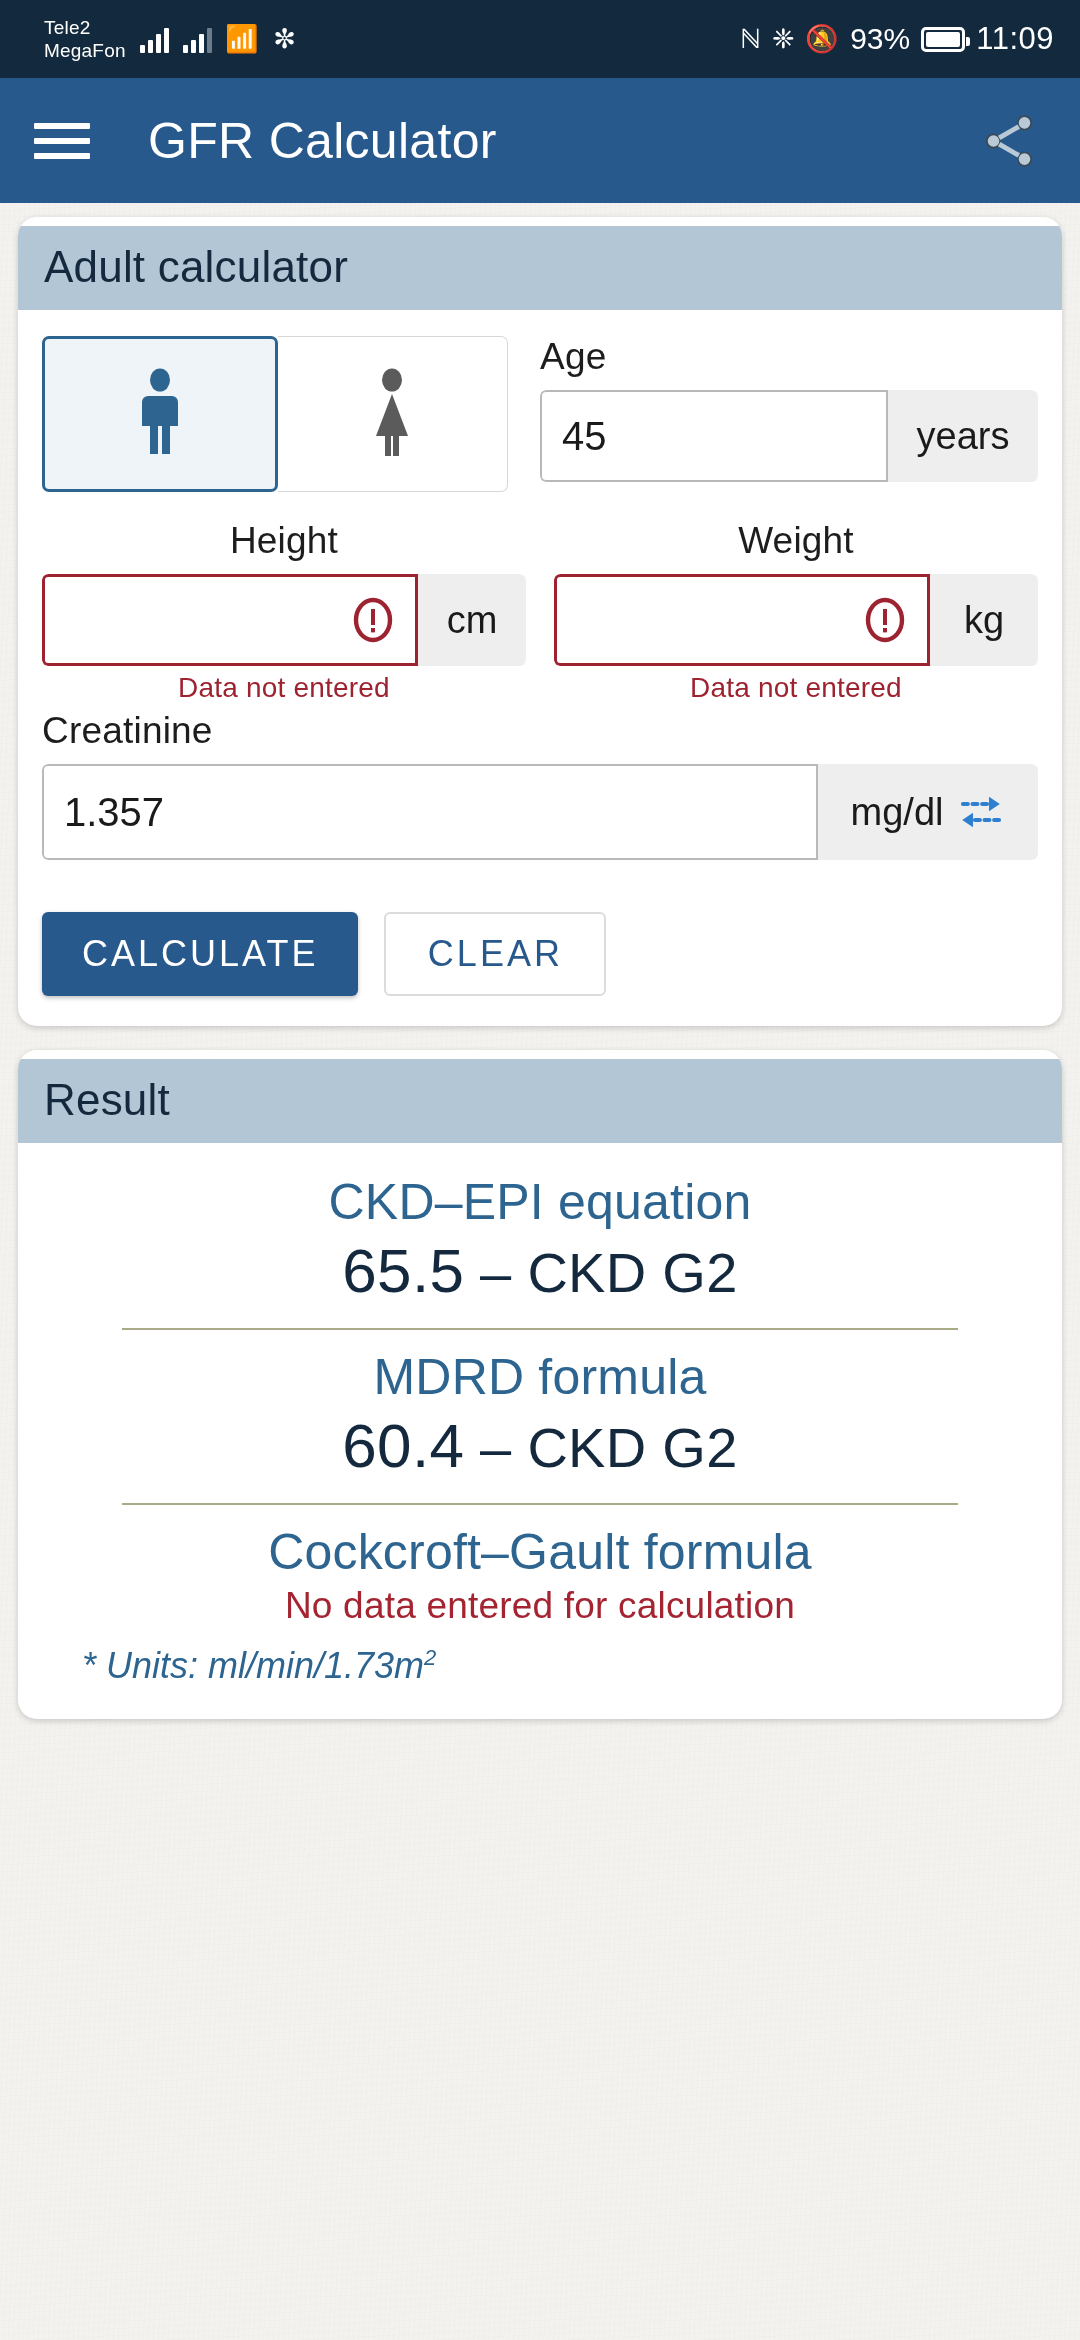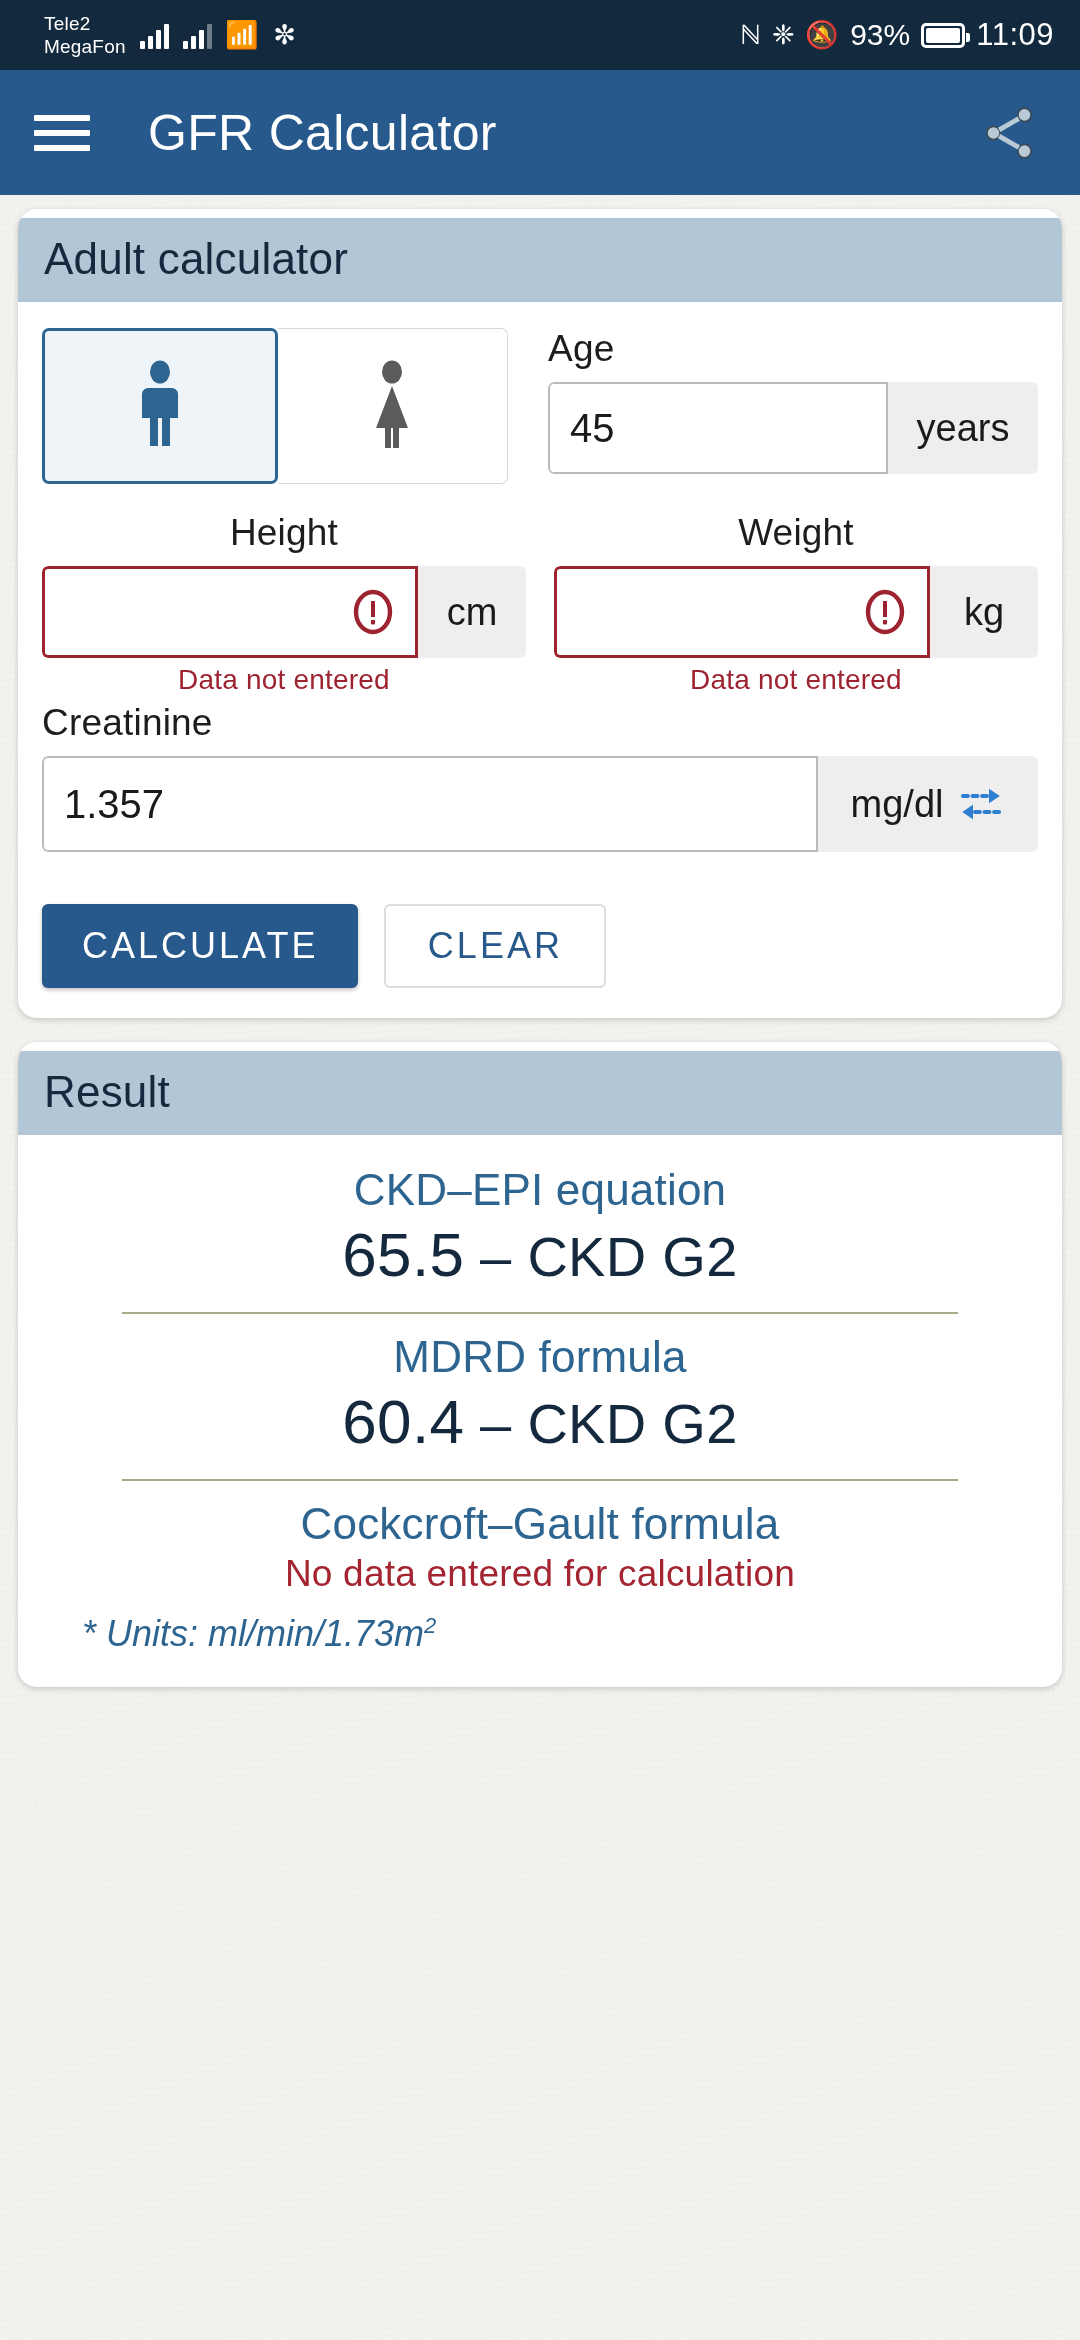--- a/index.html
+++ b/index.html
@@ -13,21 +13,21 @@
     position: relative;
     width: 1080px; height: 2340px;
     background:
       repeating-linear-gradient(93deg, rgba(0,0,0,0.012) 0px, rgba(0,0,0,0.012) 1px, rgba(255,255,255,0) 1px, rgba(255,255,255,0) 5px),
       repeating-linear-gradient(177deg, rgba(0,0,0,0.010) 0px, rgba(0,0,0,0.010) 1px, rgba(255,255,255,0) 1px, rgba(255,255,255,0) 7px),
       #f3f2ef;
   }
 
   
   .statusbar {
-    height: 70px;
+    height: 78px;
     background: #13293d;
     color: #ffffff;
     display: flex;
     align-items: center;
     justify-content: space-between;
     padding: 0 26px 0 44px;
   }
   .sb-left { display: flex; align-items: center; gap: 14px; }
   .carriers {
     display: flex; flex-direction: column; justify-content: center;
@@ -94,21 +94,21 @@
   .card-header {
     background: #b3c6d5;
     color: #14293d;
     font-size: 44px;
     padding: 16px 26px 18px 26px;
     letter-spacing: .2px;
   }
   .card-body { padding: 26px 24px 30px 24px; }
 
   
-  .row { display: flex; gap: 8px; }
+  .row { display: flex; }
   .gender-group {
     display: flex;
     width: 466px;
     height: 156px;
   }
   .gender-btn {
     flex: 1;
     display: flex; align-items: center; justify-content: center;
     background: #ffffff;
     border: 1px solid #d8d8d8;
@@ -201,21 +201,21 @@
     border: 2px solid #dcdcdc;
     min-width: 222px;
     padding: 0 40px;
   }
 
   
   .result-body { padding: 30px 56px 28px 56px; }
   .res-block { text-align: center; }
   .res-title {
     color: #2d6590;
-    font-size: 44px;
+    font-size: 50px;
     margin-bottom: 4px;
     letter-spacing: .2px;
   }
   .res-value {
     font-size: 56px;
     color: #14293d;
     letter-spacing: .3px;
     margin-bottom: 6px;
   }
   .res-value b { font-size: 62px; font-weight: normal; }

